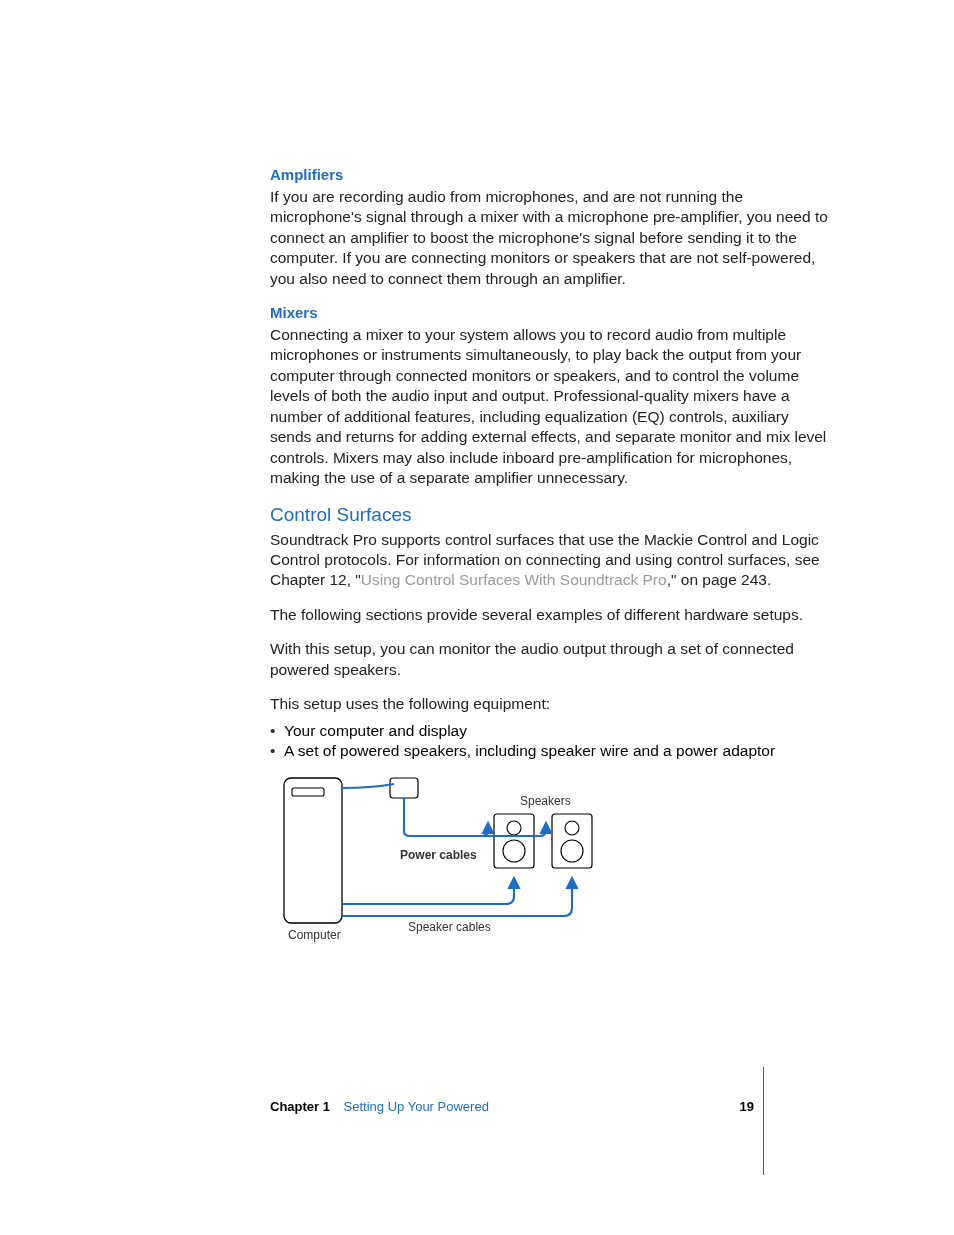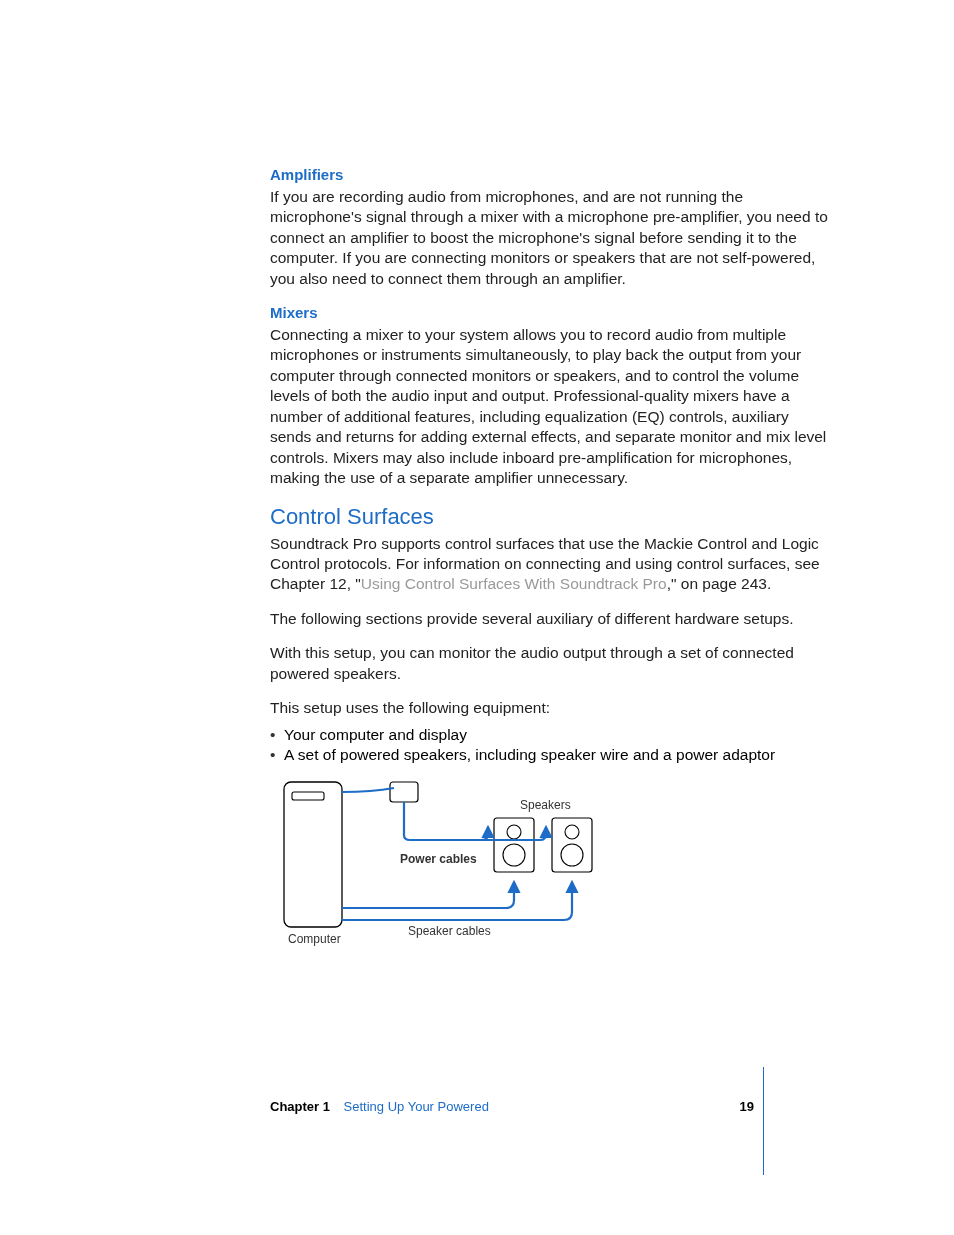--- a/index.html
+++ b/index.html
@@ -24,21 +24,21 @@
     font-size: 15px;
     margin: 0 0 2px 0;
   }
   p.body {
     margin: 0 0 14px 0;
     color: #222;
   }
   .sec-h {
     color: #1d6cc7;
     font-weight: 400;
-    font-size: 22px;
+    font-size: 19px;
     margin: 14px 0 2px 0;
   }
   .big-h {
     color: #1d6cc7;
     font-weight: 400;
     font-size: 25px;
     margin: 34px 0 2px 0;
   }
   .xref {
     color: #9a9a9a;
@@ -111,21 +111,21 @@
   </div>
 
   <div>
     <div class="sec-h">Control Surfaces</div>
     <p class="body">
       <span>Soundtrack Pro supports control surfaces that use the Mackie Control and Logic Control protocols. For information on connecting and using control surfaces, see Chapter 12, "</span><span class="xref">Using Control Surfaces With Soundtrack Pro</span><span>," on page 243.</span>
     </p>
   </div>
 
   <div>
-    <p class="body">The following sections provide several auxiliary of different hardware setups.</p>
+    <p class="body">The following sections provide several examples of different hardware setups.</p>
   </div>
 
   <div>
     <p class="body" style="margin-bottom:14px;">With this setup, you can monitor the audio output through a set of connected powered speakers.</p>
     <p class="body" style="margin-bottom:4px;">This setup uses the following equipment:</p>
     <ul class="bullets">
       <li>Your computer and display</li>
       <li>A set of powered speakers, including speaker wire and a power adaptor</li>
     </ul>
   </div>

